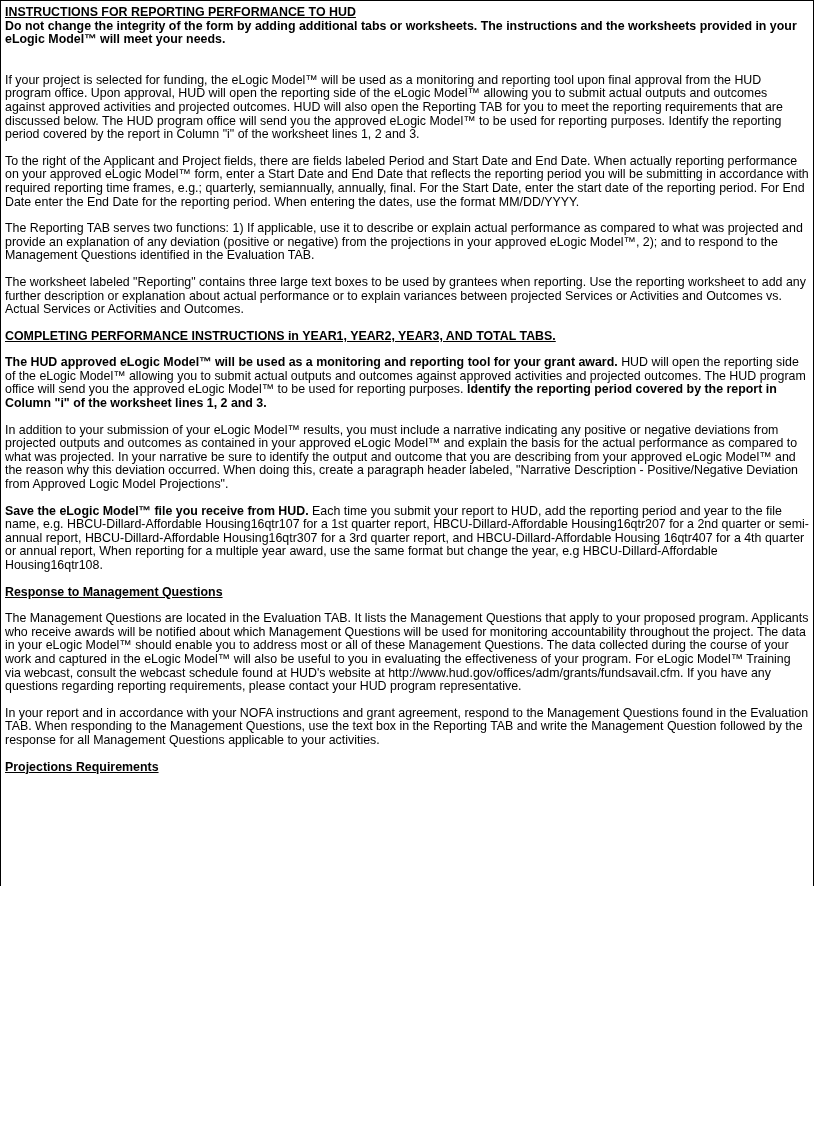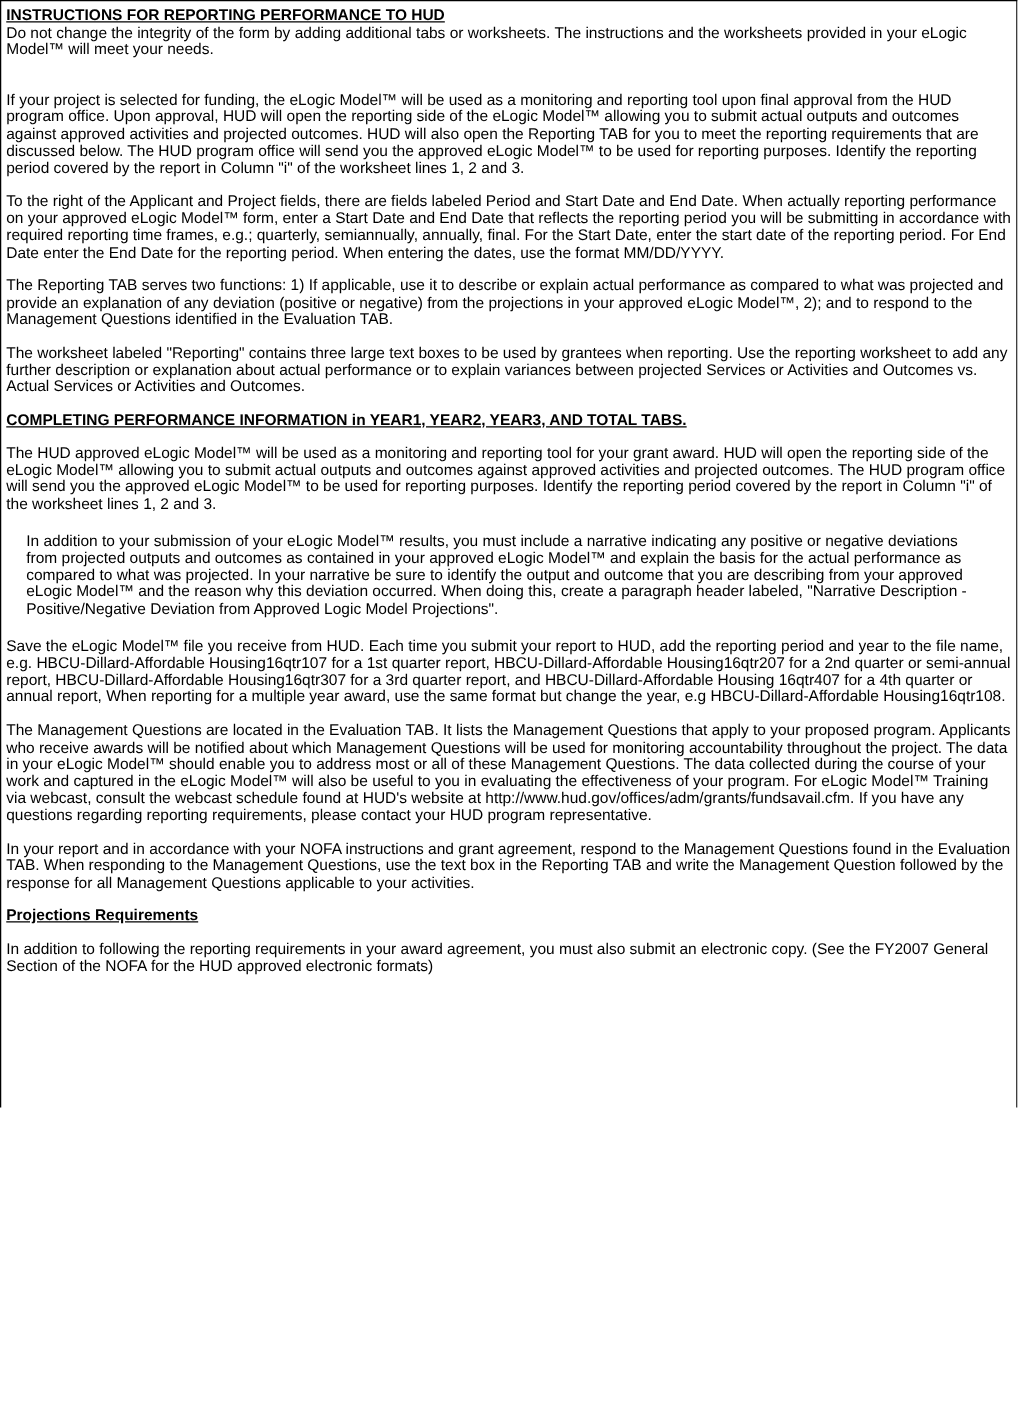--- a/index.html
+++ b/index.html
@@ -23,26 +23,26 @@
     padding: 5px 4px 0 4px;
     color: #000;
     font-size: 12.4px;
     line-height: 13.6px;
   }
   .title {
     font-weight: bold;
     text-decoration: underline;
     margin: 0;
   }
-  .bold { font-weight: normal; }
+  .bold { font-weight: bold; }
   .underline { text-decoration: underline; }
   p {
     margin: 0 0 13px 0;
   }
-  p.tight { margin: 16px; }
+  p.tight { margin: 0; }
   .gap2 { margin-bottom: 27px; }
   .heading {
     font-weight: bold;
     margin: 0 0 13px 0;
   }
   .heading.underline { text-decoration: underline; }
   .block { margin: 0 0 13px 0; }
 </style>
 </head>
 <body>
@@ -55,32 +55,32 @@
 
   <p>If your project is selected for funding, the eLogic Model™ will be used as a monitoring and reporting tool upon final approval from the HUD program office. Upon approval, HUD will open the reporting side of the eLogic Model™ allowing you to submit actual outputs and outcomes against approved activities and projected outcomes. HUD will also open the Reporting TAB for you to meet the reporting requirements that are discussed below.  The HUD program office will send you the approved eLogic Model™ to be used for reporting purposes. Identify the reporting period covered by the report in Column "i" of the worksheet lines 1, 2 and 3.</p>
 
   <p>To the right of the Applicant and Project fields, there are fields labeled Period and Start Date and End Date.  When actually reporting performance on your approved eLogic Model™ form, enter a Start Date and End Date that reflects the reporting period you will be submitting in accordance with required reporting time frames, e.g.; quarterly, semiannually, annually, final. For the Start Date, enter the start date of the reporting period.  For End Date enter the End Date for the reporting period.  When entering the dates, use the format MM/DD/YYYY.</p>
 
   <p>The Reporting TAB serves two functions: 1) If applicable, use it to describe or explain actual performance as compared to what was projected and provide an explanation of any deviation (positive or negative) from the projections in your approved eLogic Model™, 2); and to respond to the Management Questions identified in the Evaluation TAB.</p>
 
   <p>The worksheet labeled "Reporting" contains three large text boxes to be used by grantees when reporting.  Use the reporting worksheet to add any further description or explanation about actual performance or to explain variances between projected Services or Activities and Outcomes vs. Actual Services or Activities and Outcomes.</p>
 
 
-  <div class="heading underline">COMPLETING PERFORMANCE INFORMATION in YEAR1, YEAR2, YEAR3, AND TOTAL TABS.</div>
+  <div class="heading underline">COMPLETING PERFORMANCE INSTRUCTIONS in YEAR1, YEAR2, YEAR3, AND TOTAL TABS.</div>
 
   <p><span class="bold">The HUD approved eLogic Model™ will be used as a monitoring and reporting tool for your grant award.</span><span> HUD will open the reporting side of the eLogic Model™ allowing you to submit actual outputs and outcomes against approved activities and projected outcomes. The HUD program office will send you the approved eLogic Model™ to be used for reporting purposes. </span><span class="bold">Identify the reporting period covered by the report in Column "i" of the worksheet lines 1, 2 and 3.</span></p>
 
   <div class="block">
     <p class="tight">In addition to your submission of your eLogic Model™ results, you must include a narrative indicating any positive or negative deviations from projected outputs and outcomes as contained in your approved eLogic Model™ and explain the basis for the actual performance as compared to what was projected. In your narrative be sure to identify the output and outcome that you are describing from your approved eLogic Model™ and the reason why this deviation occurred. When doing this, create a paragraph header labeled, "Narrative Description - Positive/Negative Deviation from Approved Logic Model Projections".</p>
   </div>
 
   <p><span class="bold">Save the eLogic Model™ file you receive from HUD.</span><span> Each time you submit your report to HUD, add the reporting period and year to the file name, e.g. HBCU-Dillard-Affordable Housing16qtr107 for a 1st quarter report, HBCU-Dillard-Affordable Housing16qtr207 for a 2nd quarter or semi-annual report, HBCU-Dillard-Affordable Housing16qtr307 for a 3rd quarter report, and HBCU-Dillard-Affordable Housing 16qtr407 for a 4th quarter or annual report, When reporting for a multiple year award, use the same format but change the year, e.g HBCU-Dillard-Affordable Housing16qtr108.</span></p>
 
+  <div class="heading underline">Response to Management Questions</div>
 
   <p>The Management Questions are located in the Evaluation TAB. It lists the Management Questions that apply to your proposed program. Applicants who receive awards will be notified about which Management Questions will be used for monitoring accountability throughout the project. The data in your eLogic Model™ should enable you to address most or all of these Management Questions.  The data collected during the course of your work and captured in the eLogic Model™ will also be useful to you in evaluating the effectiveness of your program. For eLogic Model™ Training via webcast, consult the webcast schedule found at HUD's website at http://www.hud.gov/offices/adm/grants/fundsavail.cfm. If you have any questions regarding reporting requirements, please contact your HUD program representative.</p>
 
   <p>In your report and in accordance with your NOFA instructions and grant agreement, respond to the Management Questions found in the Evaluation TAB. When responding to the Management Questions, use the text box in the Reporting TAB and write the Management Question followed by the response for all Management Questions applicable to your activities.</p>
 
   <div class="heading underline">Projections Requirements</div>
 
-  <p>In addition to following the reporting requirements in your award agreement, you must also submit an electronic copy. (See the FY2007 General Section of the NOFA for the HUD approved electronic formats)</p>
 
 </div>
 
 </body></html>

